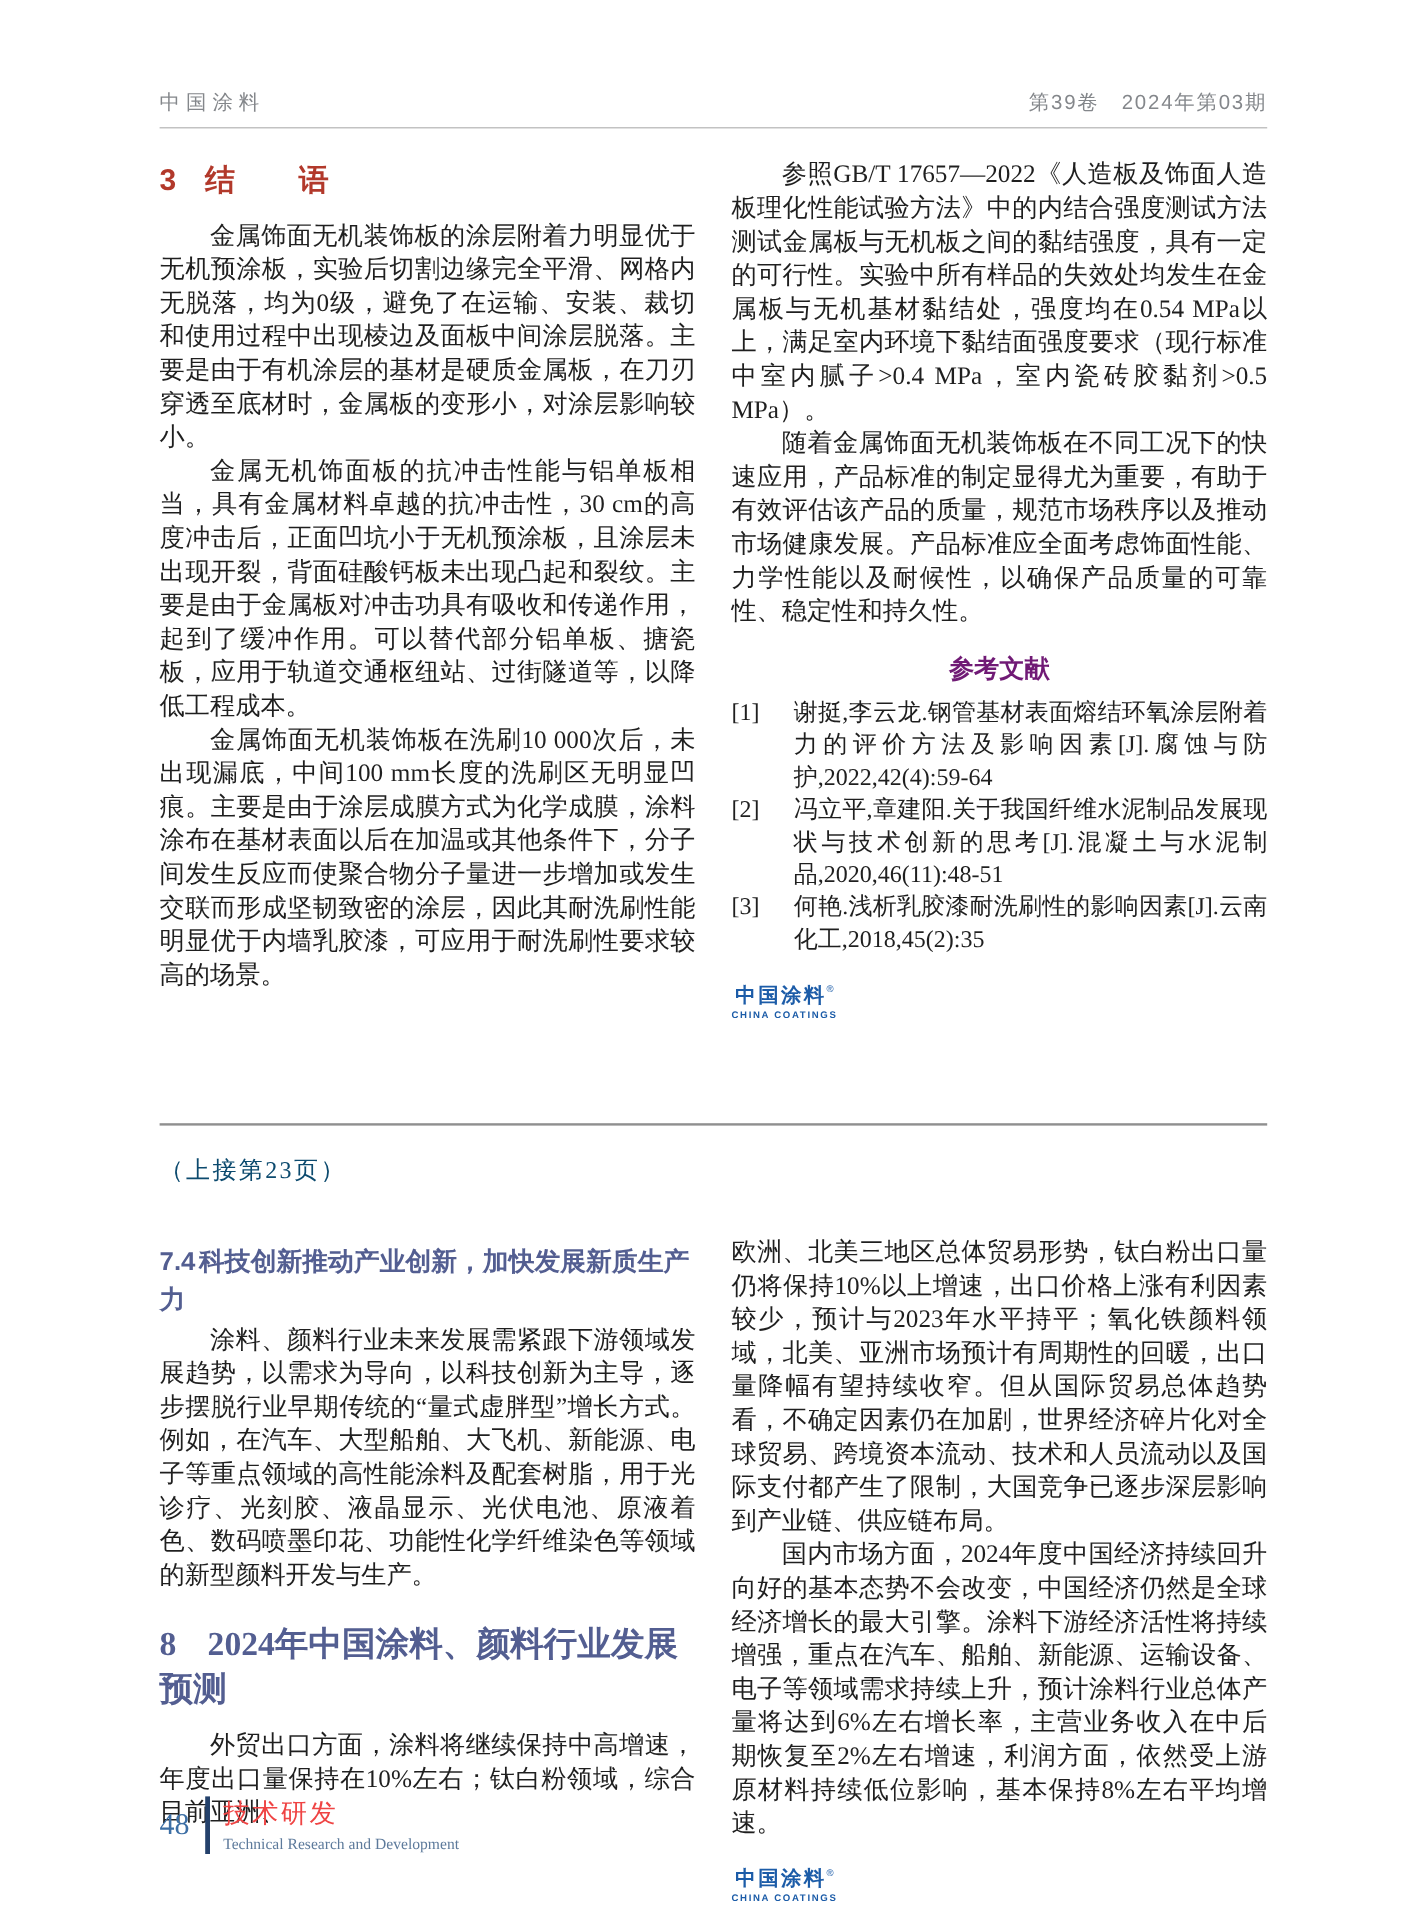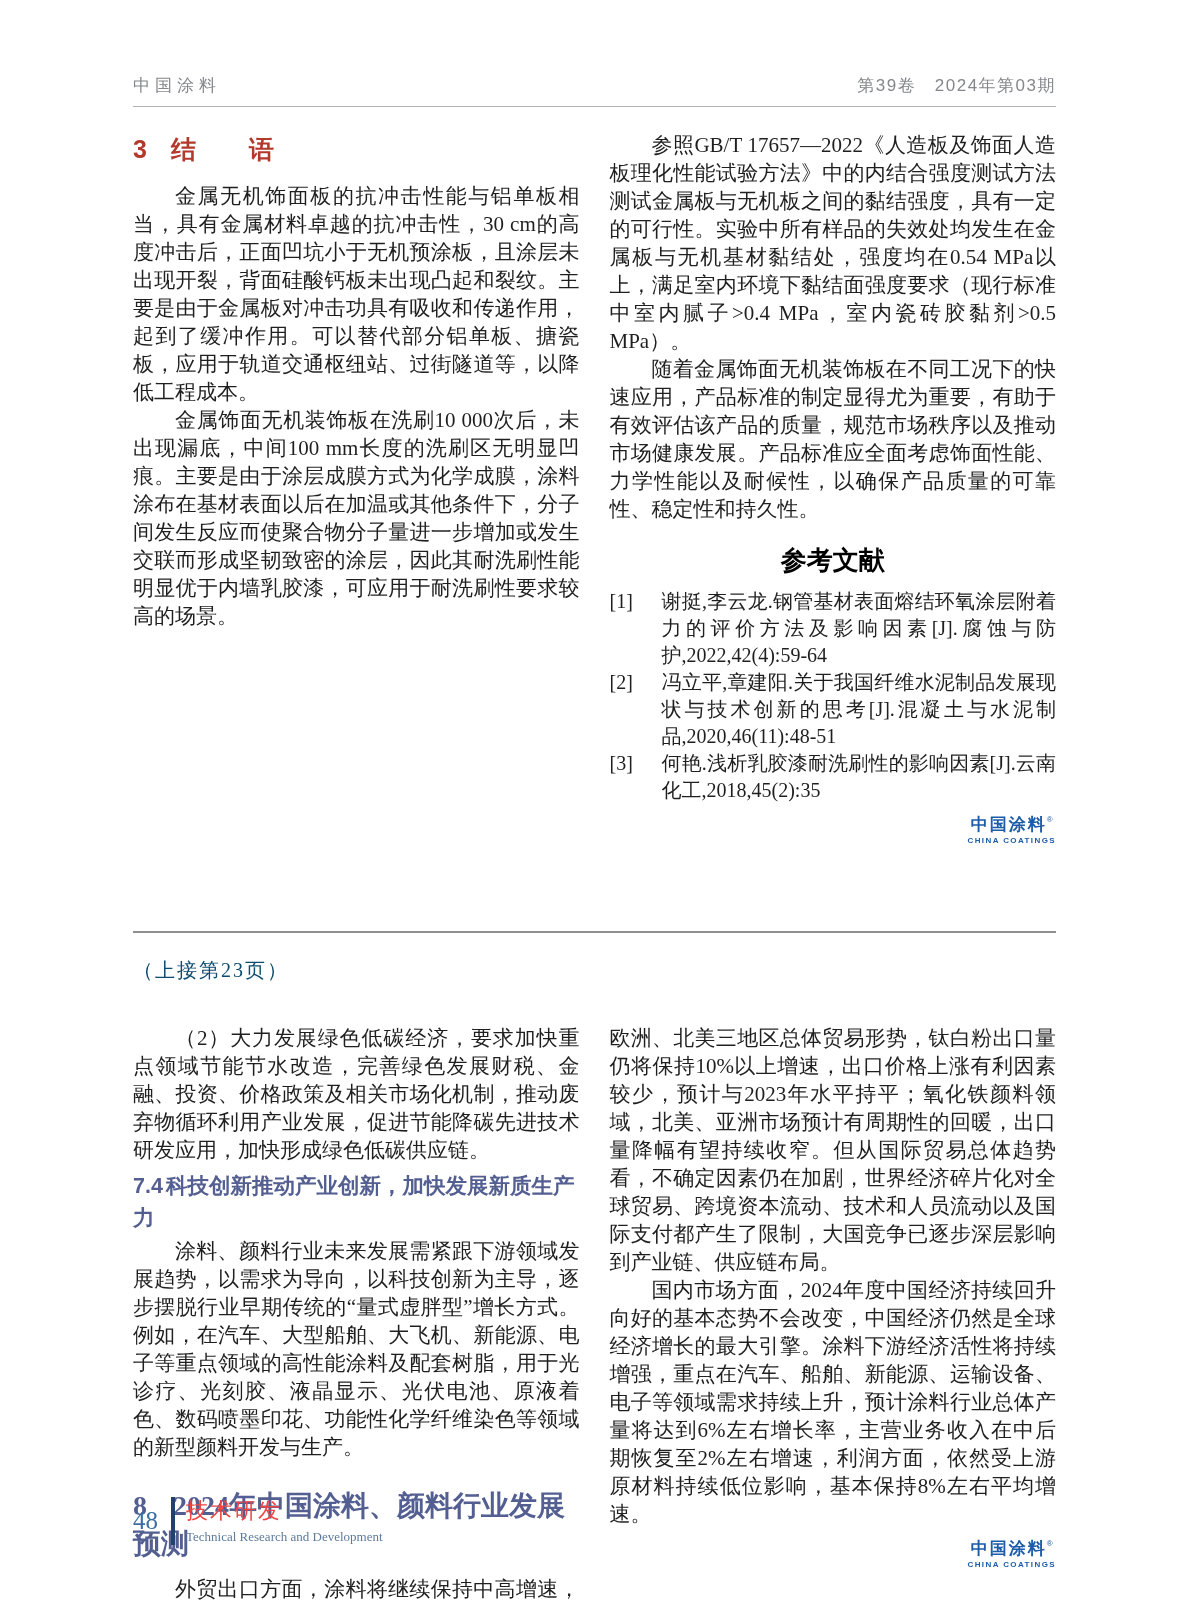--- a/index.html
+++ b/index.html
@@ -71,36 +71,36 @@
     line-height: 38px;
     margin: 26px 0 12px 0;
   }
   .h8 .num { margin-right: 26px; }
 
   
   .ref-title {
     text-align: center;
     font-family: "Liberation Sans", "DejaVu Sans", sans-serif;
     font-weight: bold;
-    font-size: 26px;
+    font-size: 21px;
     margin: 20px 0 10px 0;
-    color: #000000;
+    color: #701a75;
   }
   .ref-item {
     position: relative;
     padding-left: 52px;
     font-size: 20px;
     line-height: 27px;
     text-align: justify;
     color: #1f1f1f;
   }
   .ref-label { position: absolute; left: 0; top: 0; }
 
   
-  .logo-row { display: flex; justify-content: flex-end; margin-top: 12px; }
+  .logo-row { display: flex; justify-content: flex-start; margin-top: 24px; }
   .logo {
     text-align: center;
     color: #1c5ca8;
     font-family: "Liberation Sans", "DejaVu Sans", sans-serif;
     line-height: 1.1;
   }
   .logo-cn { font-size: 17px; font-weight: bold; letter-spacing: 2px; }
   .logo-mark { font-size: 8px; vertical-align: top; }
   .logo-en { font-size: 8px; font-weight: bold; letter-spacing: 1.4px; margin-top: 2px; }
 
@@ -141,20 +141,21 @@
   <div class="header">
     <span class="journal">中国涂料</span>
     <span class="issue">第39卷　2024年第03期</span>
   </div>
 
   <div class="columns top-columns">
     <div class="col">
       <h2 class="h-red">
         <span class="num">3</span><span class="title">结　语</span>
       </h2>
+      <p class="body">金属饰面无机装饰板的涂层附着力明显优于无机预涂板，实验后切割边缘完全平滑、网格内无脱落，均为0级，避免了在运输、安装、裁切和使用过程中出现棱边及面板中间涂层脱落。主要是由于有机涂层的基材是硬质金属板，在刀刃穿透至底材时，金属板的变形小，对涂层影响较小。</p>
       <p class="body">金属无机饰面板的抗冲击性能与铝单板相当，具有金属材料卓越的抗冲击性，30 cm的高度冲击后，正面凹坑小于无机预涂板，且涂层未出现开裂，背面硅酸钙板未出现凸起和裂纹。主要是由于金属板对冲击功具有吸收和传递作用，起到了缓冲作用。可以替代部分铝单板、搪瓷板，应用于轨道交通枢纽站、过街隧道等，以降低工程成本。</p>
       <p class="body">金属饰面无机装饰板在洗刷10 000次后，未出现漏底，中间100 mm长度的洗刷区无明显凹痕。主要是由于涂层成膜方式为化学成膜，涂料涂布在基材表面以后在加温或其他条件下，分子间发生反应而使聚合物分子量进一步增加或发生交联而形成坚韧致密的涂层，因此其耐洗刷性能明显优于内墙乳胶漆，可应用于耐洗刷性要求较高的场景。</p>
     </div>
 
     <div class="col">
       <p class="body">参照GB/T 17657—2022《人造板及饰面人造板理化性能试验方法》中的内结合强度测试方法测试金属板与无机板之间的黏结强度，具有一定的可行性。实验中所有样品的失效处均发生在金属板与无机基材黏结处，强度均在0.54 MPa以上，满足室内环境下黏结面强度要求（现行标准中室内腻子&gt;0.4 MPa，室内瓷砖胶黏剂&gt;0.5 MPa）。</p>
       <p class="body">随着金属饰面无机装饰板在不同工况下的快速应用，产品标准的制定显得尤为重要，有助于有效评估该产品的质量，规范市场秩序以及推动市场健康发展。产品标准应全面考虑饰面性能、力学性能以及耐候性，以确保产品质量的可靠性、稳定性和持久性。</p>
 
       <h3 class="ref-title">参考文献</h3>
       <div class="ref-item">
@@ -175,21 +176,20 @@
       </div>
     </div>
   </div>
 
   <hr class="divider">
 
   <div class="continuation-note">（上接第23页）</div>
 
   <div class="columns bottom-columns">
     <div class="col">
-      <p class="body">（2）大力发展绿色低碳经济，要求加快重点领域节能节水改造，完善绿色发展财税、金融、投资、价格政策及相关市场化机制，推动废弃物循环利用产业发展，促进节能降碳先进技术研发应用，加快形成绿色低碳供应链。</p>
 
       <h4 class="h74">
         <span class="num">7.4</span><span>科技创新推动产业创新，加快发展新质生产力</span>
       </h4>
       <p class="body">涂料、颜料行业未来发展需紧跟下游领域发展趋势，以需求为导向，以科技创新为主导，逐步摆脱行业早期传统的“量式虚胖型”增长方式。例如，在汽车、大型船舶、大飞机、新能源、电子等重点领域的高性能涂料及配套树脂，用于光诊疗、光刻胶、液晶显示、光伏电池、原液着色、数码喷墨印花、功能性化学纤维染色等领域的新型颜料开发与生产。</p>
 
       <h2 class="h8">
         <span class="num">8</span><span>2024年中国涂料、颜料行业发展预测</span>
       </h2>
       <p class="body">外贸出口方面，涂料将继续保持中高增速，年度出口量保持在10%左右；钛白粉领域，综合目前亚洲、</p>

